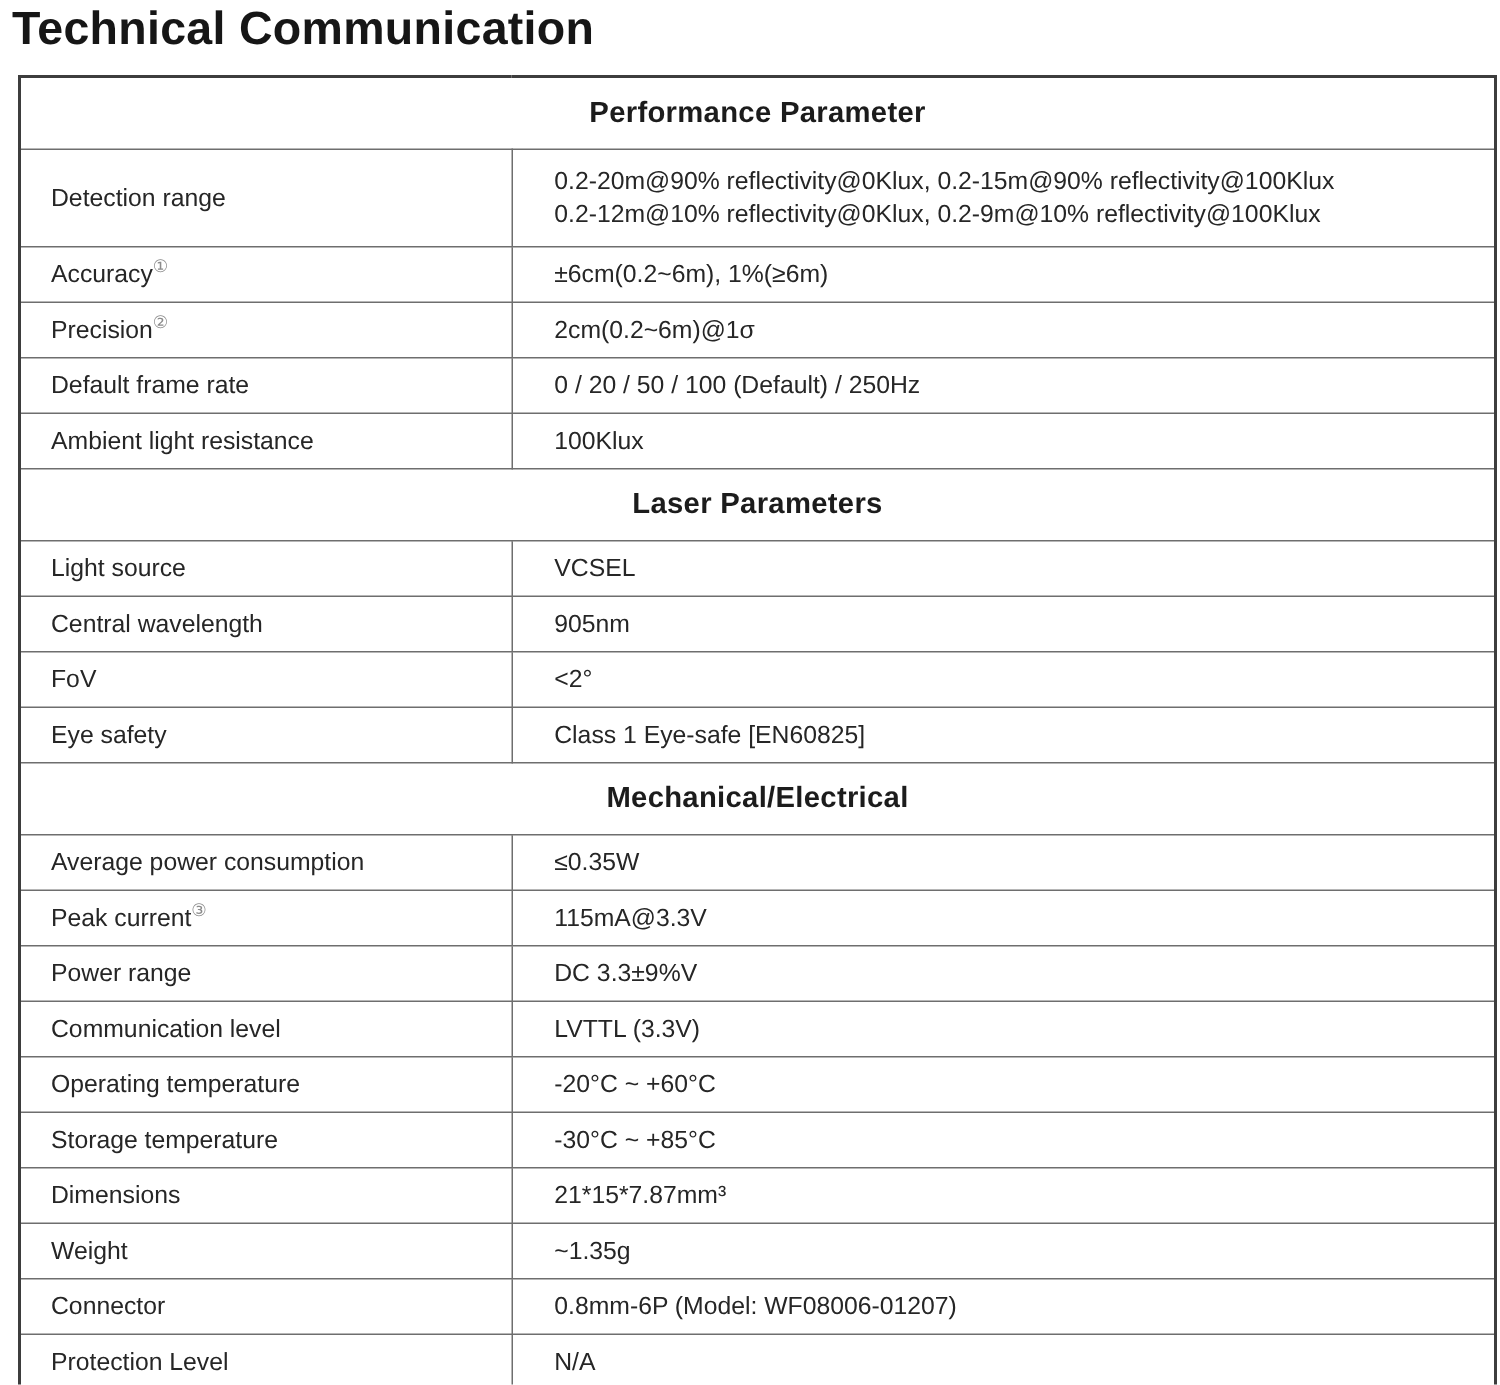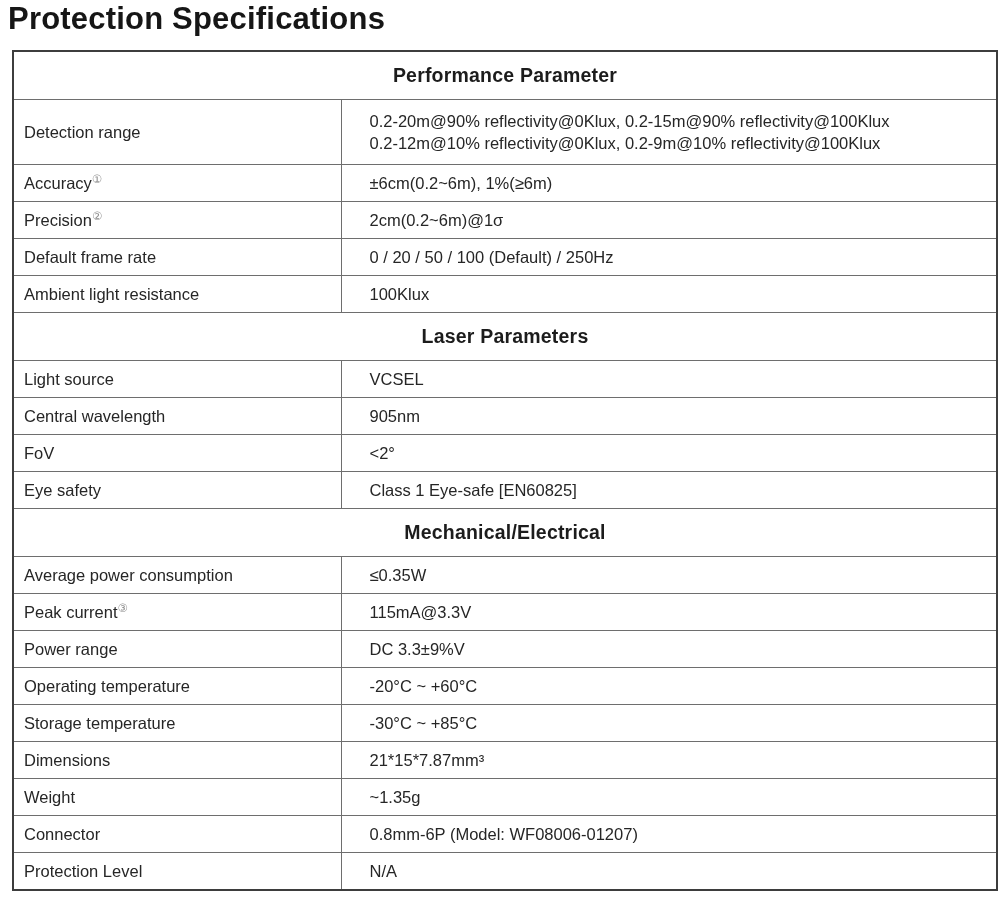--- a/index.html
+++ b/index.html
@@ -42,21 +42,21 @@
   tr.section-row td {
     text-align: center;
     font-weight: bold;
     font-size: 19.5px;
     letter-spacing: 0.2px;
     color: #1c1c1c;
     padding: 12px 8px;
     margin-top: 47px;
   }
   td.label-cell {
-    padding: 7px 10px;
+    padding: 7px 20px;
     font-size: 16.5px;
     line-height: 22px;
   }
   td.value-cell {
     padding: 7px 28px;
     font-size: 16.5px;
     line-height: 22px;
     white-space: pre-line;
   }
   tr.row-tall td { padding-top: 10px; padding-bottom: 10px; }
@@ -65,21 +65,21 @@
     font-size: 11.5px;
     font-family: "DejaVu Sans", sans-serif;
     line-height: 0;
   }
 </style>
 </head>
 <body>
 
 <div class="page">
 
-  <h1 class="page-title">Protection Specifications</h1>
+  <h1 class="page-title">Technical Communication</h1>
 
   <table class="spec-table">
     <colgroup>
         <col class="c-label">
         <col class="c-value">
       </colgroup>
     <tbody>
 
       <tr class="section-row">
         <td colspan="2">Performance Parameter</td>
@@ -135,20 +135,24 @@
       </tr>
       <tr>
         <td class="label-cell"><span>Peak current</span><sup class="fn">③</sup></td>
         <td class="value-cell">115mA@3.3V</td>
       </tr>
       <tr>
         <td class="label-cell"><span>Power range</span><sup class="fn"></sup></td>
         <td class="value-cell">DC 3.3±9%V</td>
       </tr>
       <tr>
+        <td class="label-cell"><span>Communication level</span><sup class="fn"></sup></td>
+        <td class="value-cell">LVTTL (3.3V)</td>
+      </tr>
+      <tr>
         <td class="label-cell"><span>Operating temperature</span><sup class="fn"></sup></td>
         <td class="value-cell">-20°C ~ +60°C</td>
       </tr>
       <tr>
         <td class="label-cell"><span>Storage temperature</span><sup class="fn"></sup></td>
         <td class="value-cell">-30°C ~ +85°C</td>
       </tr>
       <tr>
         <td class="label-cell"><span>Dimensions</span><sup class="fn"></sup></td>
         <td class="value-cell">21*15*7.87mm³</td>

